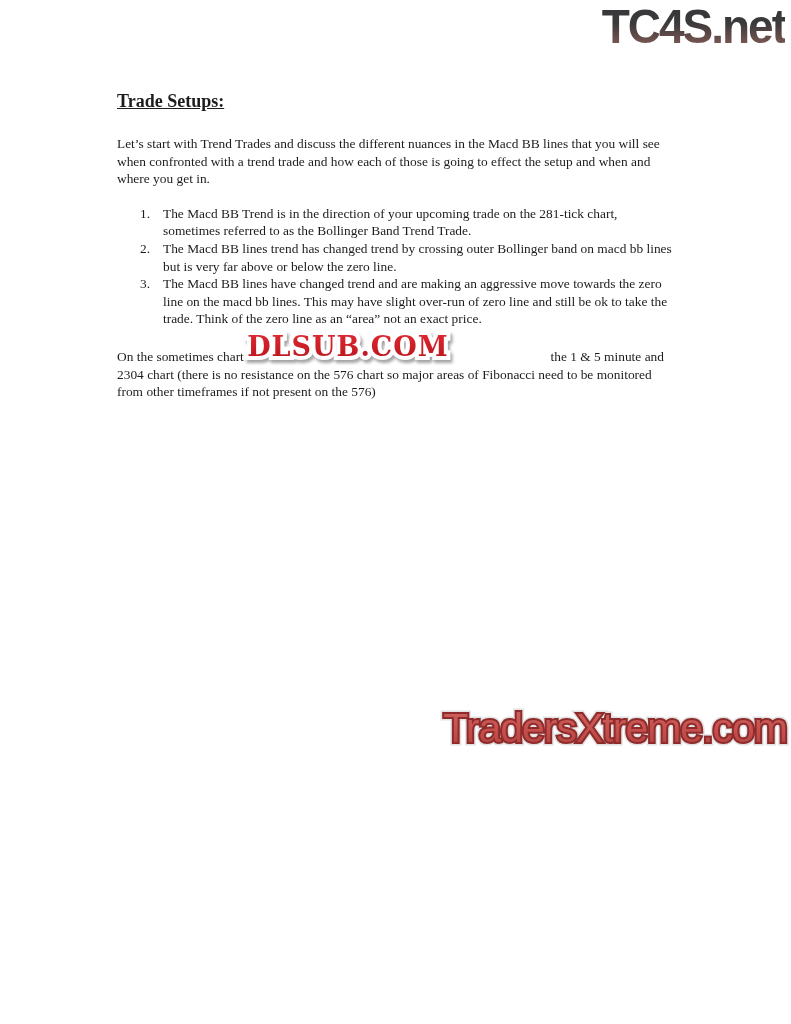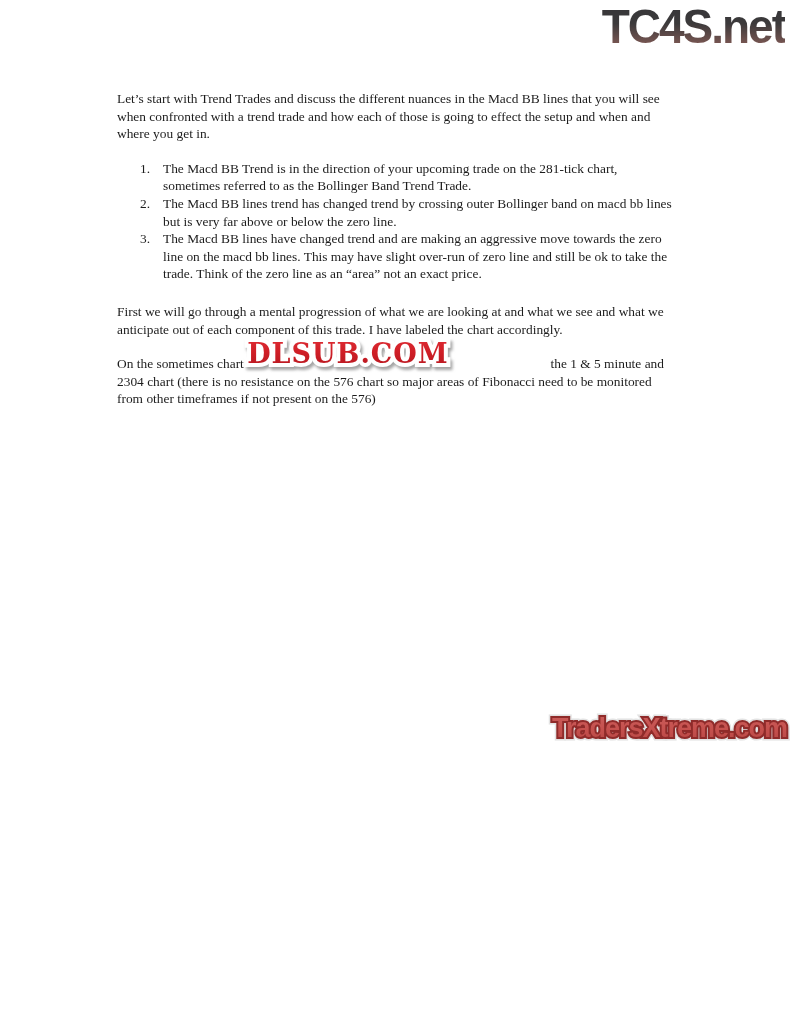--- a/index.html
+++ b/index.html
@@ -96,22 +96,22 @@
   
   .txtreme {
     position: absolute;
     right: 4px; bottom: 8px;
     display: inline-grid;
     white-space: nowrap;
   }
   .txtreme > span {
     grid-area: 1 / 1;
     font-family: "Liberation Sans", sans-serif;
-    font-weight: 700;
-    font-size: 27px;
+    font-weight: 400;
+    font-size: 41px;
     line-height: 40px;
     letter-spacing: -1px;
   }
   .tx-glow {
     -webkit-text-stroke: 7px #e3e3e3;
     color: #e3e3e3;
   }
   .tx-stroke {
     -webkit-text-stroke: 4px #8f2b2a;
     color: #8f2b2a;
@@ -125,40 +125,40 @@
 </style>
 </head>
 <body>
 
 <div class="page">
 
   <div class="tc4s">TC4S.net</div>
 
   <div class="content">
 
+    <h1 class="title">Trade Setups:</h1>
 
     <p>Let’s start with Trend Trades and discuss the different nuances in the Macd BB lines that you will see when confronted with a trend trade and how each of those is going to effect the setup and when and where you get in.</p>
 
     <ol class="setup-list">
       <li>
         <span class="num">1.</span>
         <span class="li-text">The Macd BB Trend is in the direction of your upcoming trade on the 281-tick chart, sometimes referred to as the Bollinger Band Trend Trade.</span>
       </li>
       <li>
         <span class="num">2.</span>
         <span class="li-text">The Macd BB lines trend has changed trend by crossing outer Bollinger band on macd bb lines but is very far above or below the zero line.</span>
       </li>
       <li>
         <span class="num">3.</span>
         <span class="li-text">The Macd BB lines have changed trend and are making an aggressive move towards the zero line on the macd bb lines. This may have slight over-run of zero line and still be ok to take the trade. Think of the zero line as an “area” not an exact price.</span>
       </li>
     </ol>
 
 
-    <p>First we will go through a mental progression of what we are looking at and what we see and what we anticipate out of each component of this trade. I have labeled the chart accordingly.</p>
 
     <p>
       <span>On the sometimes chart</span>
       <span class="wm-slot">
         <span class="wm">
           <span class="wm-stroke">DLSUB.COM</span>
           <span class="wm-fill">DLSUB.COM</span>
         </span>
       </span>
       <span>the 1 &amp; 5 minute and 2304 chart (there is no resistance on the 576 chart so major areas of Fibonacci need to be monitored from other timeframes if not present on the 576)</span>

